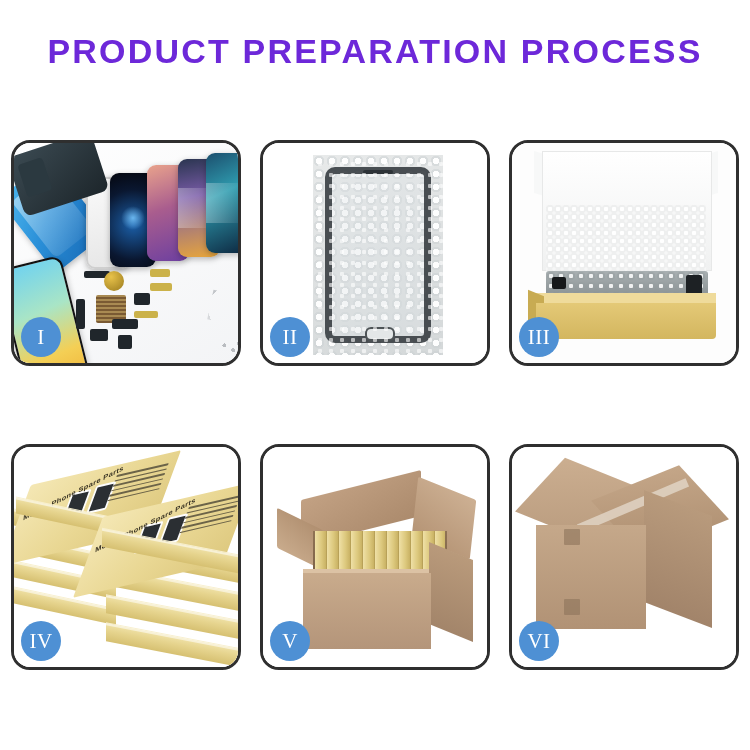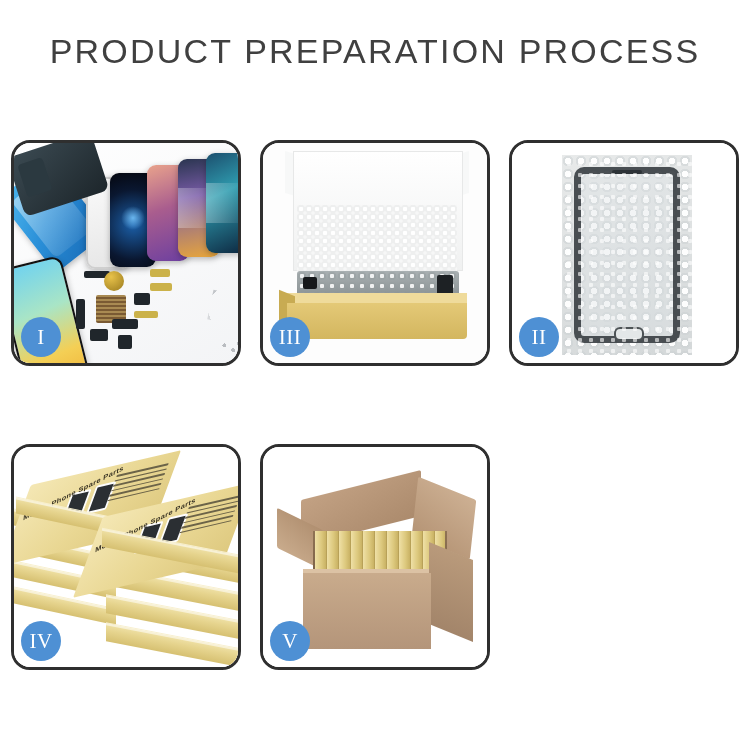--- a/index.html
+++ b/index.html
@@ -7,21 +7,21 @@
     width:750px;height:750px;
     background:#ffffff;
     font-family:"Liberation Sans", sans-serif;
     overflow:hidden;
   }
   .page{position:relative;width:750px;height:750px;}
 
   
   .header{text-align:center;padding-top:34px;}
   .title{
-    font-size:34px;font-weight:normal;color:#404040;
+    font-size:34px;font-weight:bold;color:#6d28d9;
     letter-spacing:2.2px;line-height:1;white-space:nowrap;
     font-family:"Liberation Sans", sans-serif;
   }
   .subtitle{
     margin-top:13px;font-size:14.5px;color:#1a1a1a;
     letter-spacing:.2px;white-space:nowrap;
     font-family:"Liberation Sans", sans-serif;
   }
 
   
@@ -255,45 +255,45 @@
         <div class="dark" style="left:104px;top:192px;width:14px;height:14px;"></div>
         <div class="dark" style="left:120px;top:150px;width:16px;height:12px;"></div>
         <div class="flex" style="left:120px;top:168px;width:24px;height:7px;"></div>
         <div class="back"></div>
         <div class="tweez"></div>
         <div class="screws"></div>
       </div>
       <div class="badge">I</div>
     </div>
 
+    <div class="panel p2">
+      <div class="scene">
+        <div class="bg"></div>
+        <div class="wrap"></div>
+        <div class="glass">
+          <div class="home"></div>
+        </div>
+        <div class="bubbleoverlay"></div>
+      </div>
+      <div class="badge">II</div>
+    </div>
+
     <div class="panel p3">
       <div class="scene">
         <div class="bg"></div>
         <div class="lidL"></div>
         <div class="lidR"></div>
         <div class="lid"></div>
         <div class="foam"></div>
         <div class="item"></div>
         <div class="rim"></div>
         <div class="sideL"></div>
         <div class="front"></div>
       </div>
       <div class="badge">III</div>
-    </div>
-
-    <div class="panel p2">
-      <div class="scene">
-        <div class="bg"></div>
-        <div class="wrap"></div>
-        <div class="glass">
-          <div class="home"></div>
-        </div>
-        <div class="bubbleoverlay"></div>
-      </div>
-      <div class="badge">II</div>
     </div>
 
     <div class="panel p4">
       <div class="scene">
         <div class="bg"></div>
 
         <div class="slab" style="left:-4px;top:72px;width:106px;height:16px;transform:skewY(12deg);"></div>
         <div class="slab" style="left:-4px;top:98px;width:106px;height:16px;transform:skewY(12deg);"></div>
         <div class="slab" style="left:-4px;top:124px;width:106px;height:16px;transform:skewY(12deg);"></div>
         <div class="slab" style="left:-4px;top:150px;width:106px;height:16px;transform:skewY(12deg);"></div>
@@ -356,15 +356,28 @@
           <i style="left:108px;"></i>
             <i style="left:120px;"></i>
         </div>
         <div class="lipF"></div>
         <div class="sideF"></div>
         <div class="frontF"></div>
       </div>
       <div class="badge">V</div>
     </div>
 
+    <div class="panel p6">
+      <div class="scene">
+        <div class="bg"></div>
+        <div class="top"></div>
+        <div class="top2"></div>
+        <div class="tape"></div>
+        <div class="sideF"></div>
+        <div class="frontF"></div>
+        <div class="tab" style="left:52px;top:82px;width:16px;height:16px;"></div>
+        <div class="tab" style="left:52px;top:152px;width:16px;height:16px;"></div>
+      </div>
+      <div class="badge">VI</div>
+    </div>
 
   </div>
 </div>
 
 </body></html>

